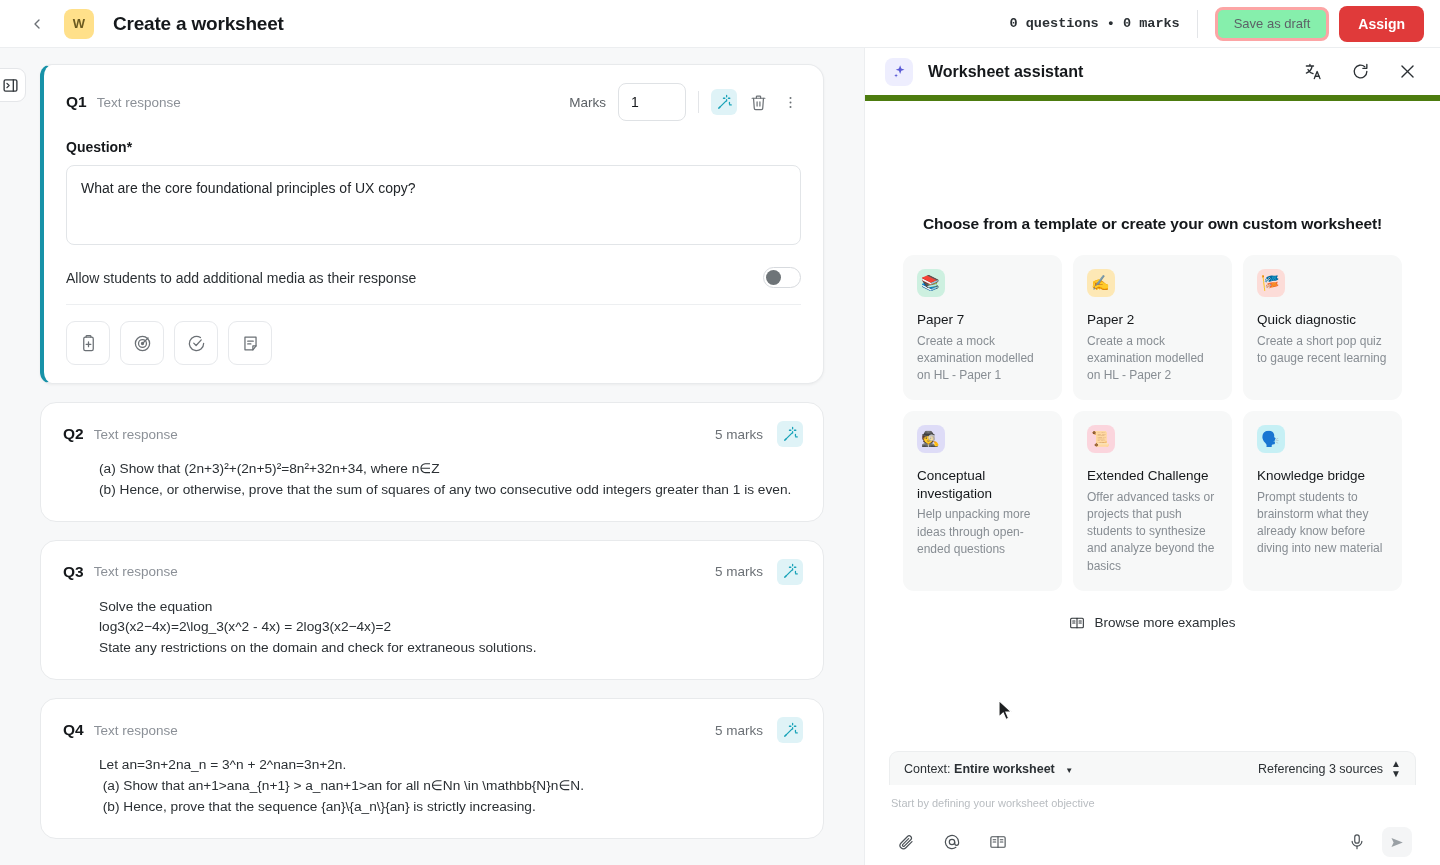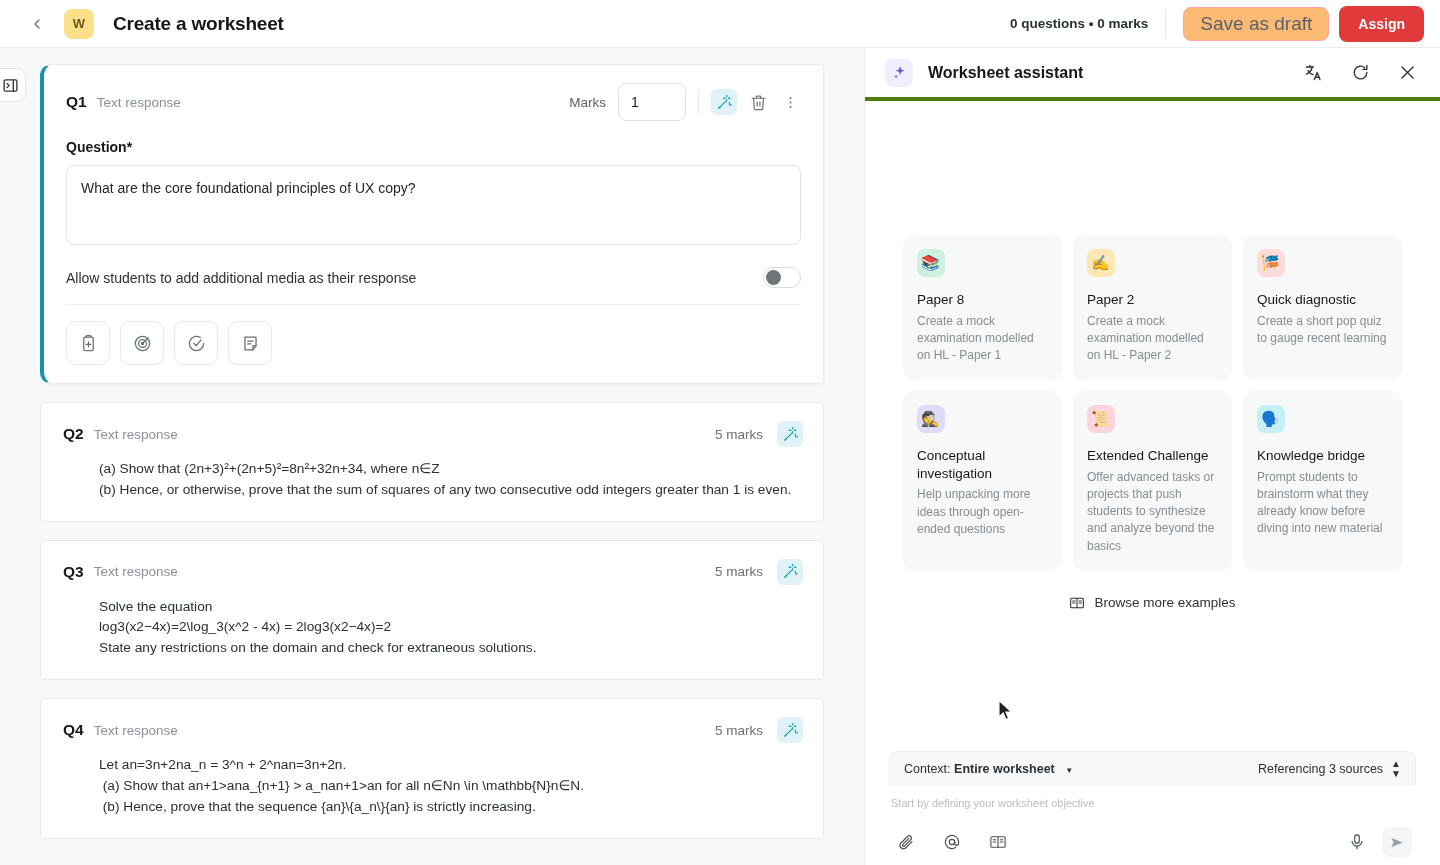--- a/index.html
+++ b/index.html
@@ -28,26 +28,26 @@
   }
   .page-title {
     margin-left: 19px; font-size: 19px; font-weight: 700; color: #15181b;
     letter-spacing: -0.2px;
   }
   .topbar-right {
     margin-left: auto; display: flex; align-items: center; gap: 0;
   }
   .q-marks-count {
     font-size: 13.5px; color: #2b3034; font-weight: 600; padding-right: 17px;
-    border-right: 1px solid #e3e5e8; height: 28px; display: flex; align-items: center;
+    border-right: 1px solid #e3e5e8; height: 28px; display: flex; align-items: center; font-family: Liberation Mono, monospace;
   }
   .btn-draft {
     margin-left: 17px; height: 34px; padding: 0 16px; border-radius: 8px;
-    border: 1px solid #fca5a5; background: #fdba74; color: #5c6267;
-    font-size: 19px; font-family: inherit; cursor: pointer; display:flex; align-items:center;
+    border: 3px solid #fca5a5; background: #86efac; color: #5c6267;
+    font-size: 13px; font-family: inherit; cursor: pointer; display:flex; align-items:center;
   }
   .btn-assign {
     margin-left: 10px; height: 36px; padding: 0 19px; border-radius: 8px;
     border: none; background: #e03a3a; color: #fff; font-size: 14px; font-weight: 600;
     font-family: inherit; cursor: pointer; display:flex; align-items:center;
   }
 
   
   .left-panel {
     position: absolute; top: 48px; left: 0; width: 864px; height: 817px;
@@ -61,21 +61,21 @@
   }
   .section-head {
     display: flex; align-items: baseline; padding: 18px 40px 0 40px;
   }
   .section-title { font-size: 19px; font-weight: 700; color: #15181b; letter-spacing: -0.2px; }
   .section-meta { margin-left: auto; font-size: 13.5px; color: #888e94; }
 
   .q-list { padding: 16px 40px 0 40px; }
 
   .q-card {
-    background: #fff; border: 1px solid #e8eaec; border-radius: 4px;
+    background: #fff; border: 1px solid #e8eaec; border-radius: 16px;
     margin-bottom: 18px; position: relative;
   }
   .q-card.active {
     border-left: 4px solid #1792a8; border-top-left-radius: 12px; border-bottom-left-radius: 12px;
     box-shadow: 0 1px 3px rgba(0,0,0,0.05);
   }
   .q-head {
     display: flex; align-items: center; padding: 18px 20px 4px 22px;
   }
   .q-num { font-size: 15.5px; font-weight: 700; color: #15181b; }
@@ -126,21 +126,21 @@
   }
   .q-text div { white-space: pre-wrap; margin-left: 36px; }
 
   
   .right-panel {
     position: absolute; top: 48px; left: 864px; width: 576px; height: 817px;
     background: #fff; border-left: 1px solid #eceef0; display: flex; flex-direction: column;
   }
   .assist-head {
     height: 53px; display: flex; align-items: center; padding: 0 20px;
-    border-bottom: 4px solid #4d7c0f; flex-shrink: 0;
+    border-bottom: 6px solid #4d7c0f; flex-shrink: 0;
   }
   .spark-box {
     width: 28px; height: 28px; border-radius: 8px; background: #eeeefe;
     display: flex; align-items: center; justify-content: center; color: #5b5bd6;
   }
   .assist-title { margin-left: 15px; font-size: 16px; font-weight: 700; color: #15181b; }
   .assist-actions { margin-left: auto; display: flex; align-items: center; gap: 21px; }
   .assist-actions .icon-btn { color: #2b3034; }
 
   .assist-body { flex: 1; display: flex; flex-direction: column; justify-content: center;
@@ -397,25 +397,26 @@
       <div class="icon-btn">
         <svg width="19" height="19" viewBox="0 0 24 24" fill="none" stroke="currentColor" stroke-width="1.7" stroke-linecap="round">
             <line x1="5" y1="5" x2="19" y2="19"></line>
             <line x1="19" y1="5" x2="5" y2="19"></line>
           </svg>
       </div>
     </div>
   </div>
 
   <div class="assist-body">
+    <div class="tpl-heading">Choose from a template or create your own custom worksheet!</div>
 
     <div class="tpl-grid">
       <div class="tpl-card">
         <div class="tpl-emoji" style="background:#cdf0e0">📚</div>
-        <div class="tpl-name">Paper 8</div>
+        <div class="tpl-name">Paper 7</div>
         <div class="tpl-desc">Create a mock examination modelled on HL - Paper 1</div>
       </div>
       <div class="tpl-card">
         <div class="tpl-emoji" style="background:#fde8b5">✍️</div>
         <div class="tpl-name">Paper 2</div>
         <div class="tpl-desc">Create a mock examination modelled on HL - Paper 2</div>
       </div>
       <div class="tpl-card">
         <div class="tpl-emoji" style="background:#fcdcd8">🎏</div>
         <div class="tpl-name">Quick diagnostic</div>

